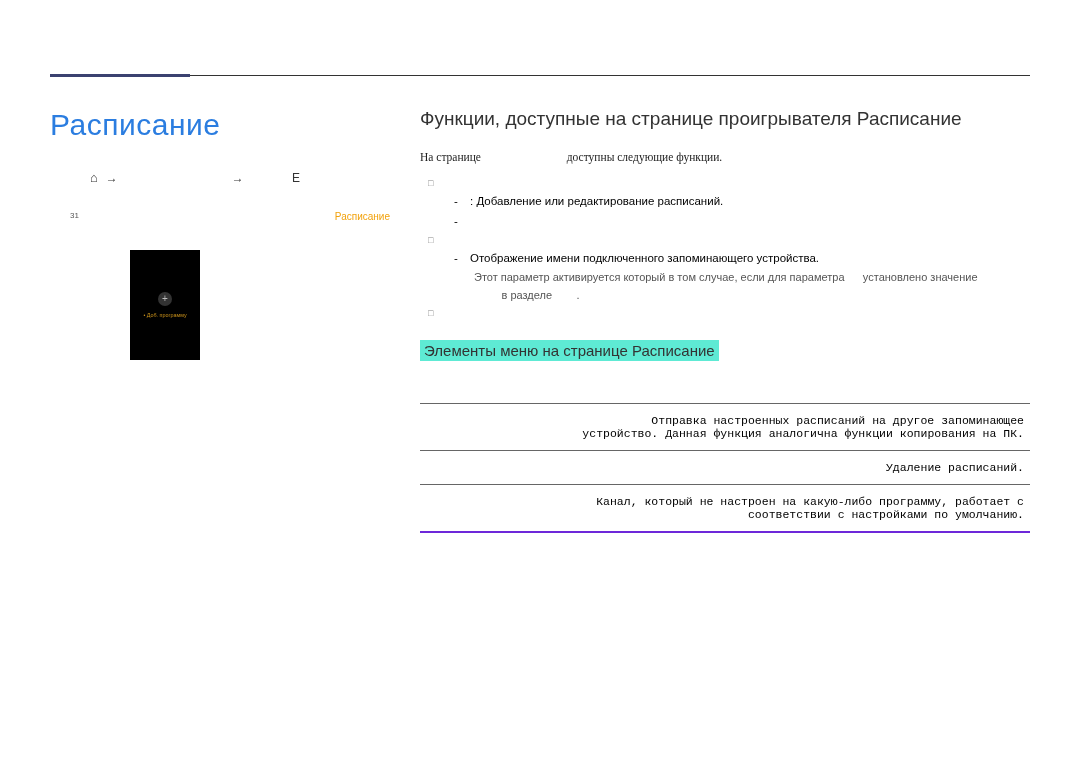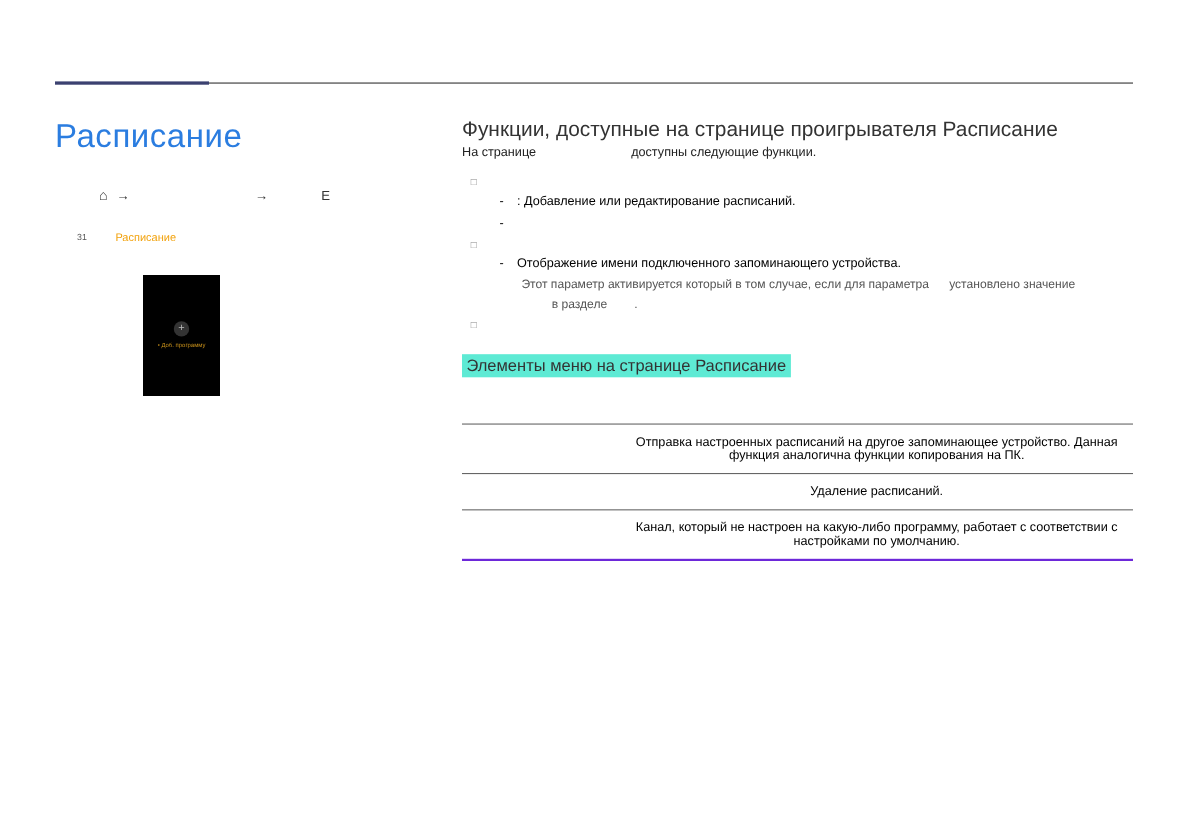--- a/index.html
+++ b/index.html
@@ -8,38 +8,38 @@
   .topbar { height: 60px; border-bottom: 1px solid #333; position: relative; }
   .topbar-accent { position: absolute; bottom: -2px; left: 0; width: 140px; height: 3px; background: #3b4170; }
   .content { display: flex; gap: 30px; margin-top: 32px; }
   .left { width: 340px; flex-shrink: 0; }
   .right { flex: 1; }
   .h1-blue { font-size: 30px; font-weight: 400; color: #2b7de0; letter-spacing: 0.5px; }
   .breadcrumb { margin-top: 28px; font-size: 12px; color: #333; display: flex; align-items: center; gap: 8px; padding-left: 40px; }
   .bc-home { font-size: 13px; }
   .bc-arrow { font-size: 12px; }
   .bc-e { margin-left: auto; padding-right: 90px; }
-  .tile-row { display: flex; align-items: flex-start; gap: 26px; margin-top: 26px; padding-left: 20px; }
+  .tile-row { display: flex; align-items: flex-start; gap: 26px; margin-top: 26px; padding-left: 20px; justify-content: space-between; }
   .tile-num { font-size: 8px; color: #555; margin-top: 0; }
   .tile-label { font-size: 10px; color: #f2a20c; }
   .tile { width: 70px; height: 110px; background: #000; margin-top: 28px; margin-left: 80px; display: flex; flex-direction: column; align-items: center; justify-content: center; gap: 6px; }
   .tile-plus { width: 14px; height: 14px; border-radius: 50%; background: #333; color: #bbb; display: flex; align-items: center; justify-content: center; font-size: 10px; line-height: 1; }
   .tile-caption { font-size: 6px; color: #c9911a; transform: scale(0.9); white-space: nowrap; }
-  .h2 { font-size: 19px; color: #333; }
-  .para { font-size: 11.5px; line-height: 1.6; color: #222; }
+  .h2 { font-size: 19px; color: #333; margin-bottom: 18px; }
+  .para { font-size: 11.5px; line-height: 1.6; color: #222; font-family: Liberation Serif, serif; }
   .block { margin-bottom: 8px; }
   .bullet-row { display: flex; gap: 10px; padding-left: 8px; font-size: 11.5px; line-height: 1.7; }
   .bullet-sym { width: 8px; flex-shrink: 0; color: #888; font-size: 9px; line-height: 2; }
   .dash-row { display: flex; gap: 10px; padding-left: 34px; font-size: 11.5px; line-height: 1.7; }
   .dash-sym { width: 6px; flex-shrink: 0; }
   .note-row { padding-left: 54px; font-size: 11px; color: #555; line-height: 1.6; }
   .note-after { color: #555; }
   .subhead-hl { display: inline-block; background: #5eead4; font-size: 15px; color: #333; padding: 2px 4px; margin-top: 18px; margin-bottom: 22px; }
   table.menu { width: 100%; border-collapse: collapse; font-size: 11.5px; }
-  table.menu th, table.menu td { text-align: center; padding: 10px 6px 10px 0; vertical-align: top; border-top: 1px solid #666; }
+  table.menu th, table.menu td { text-align: right; padding: 10px 6px 10px 0; vertical-align: top; border-top: 1px solid #666; font-family: Liberation Mono, monospace; }
   table.menu thead th { border-top: none; border-bottom: 1px solid #666; font-weight: 400; color: #333; }
   table.menu tbody tr:last-child td { border-bottom: 2px solid #6d28d9; }
   .col-name { width: 150px; }
   .col-desc { }
   .gap80 { display:inline-block; width: 80px; }
 </style>
 </head>
 <body>
 
 <div class="page">

